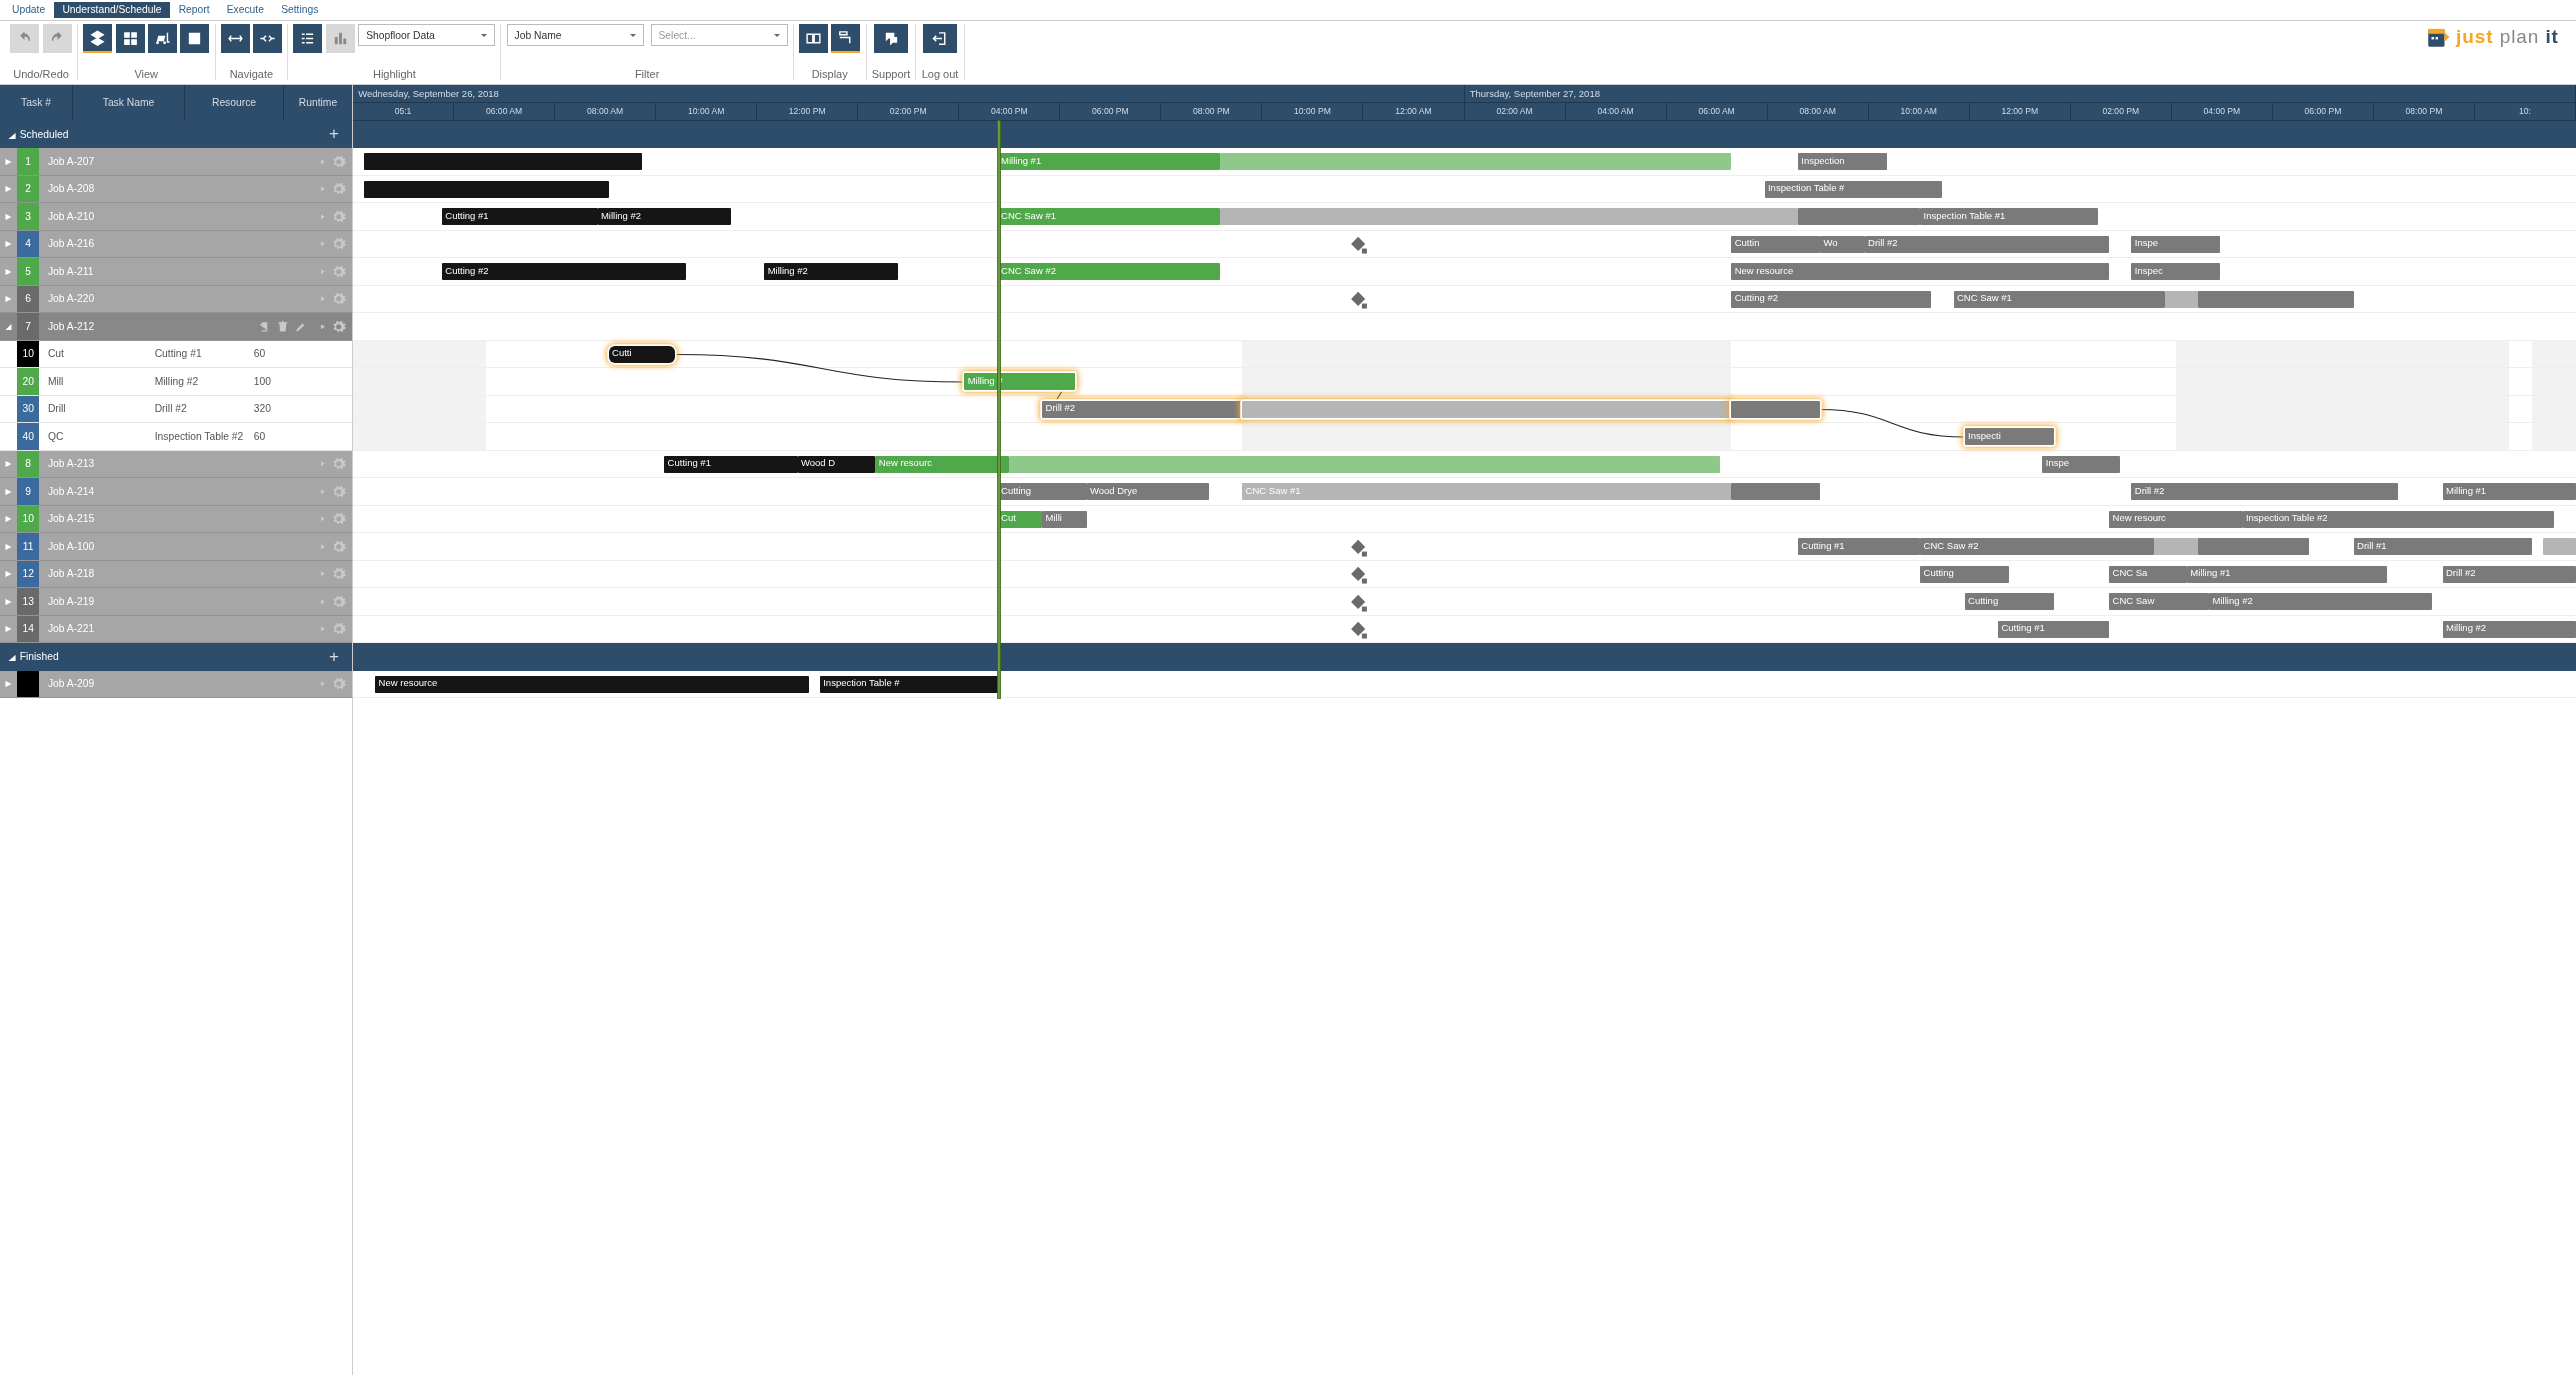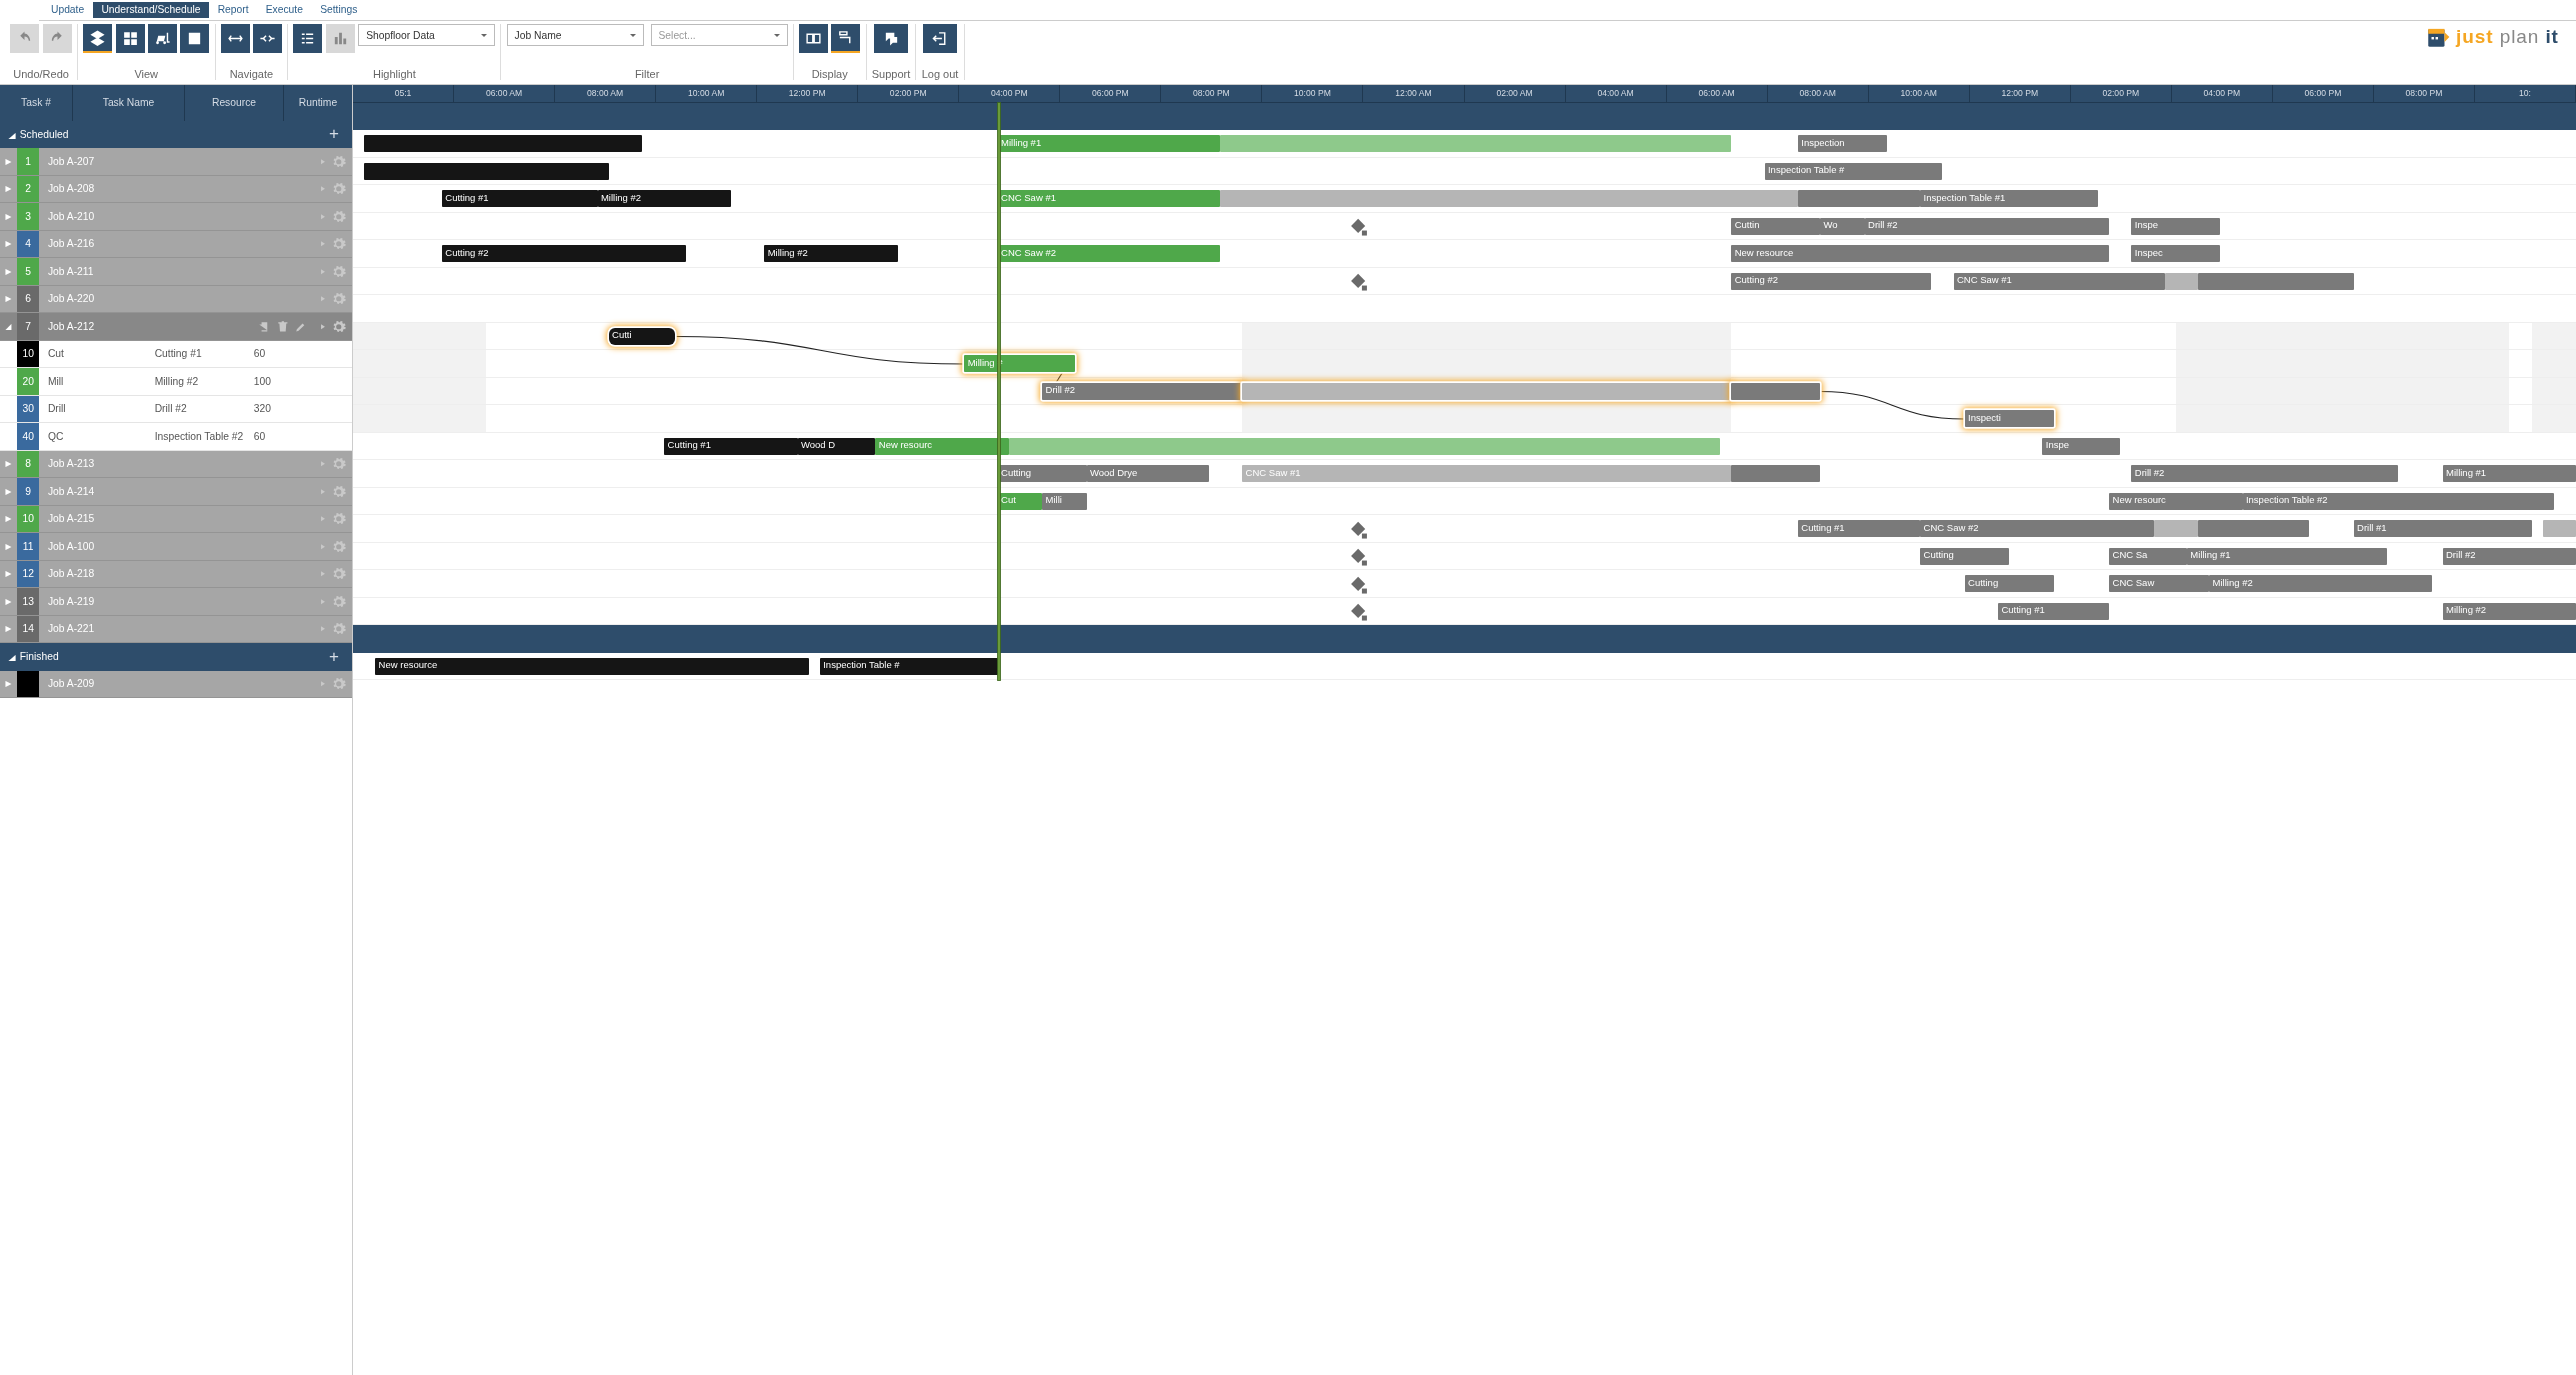--- a/index.html
+++ b/index.html
@@ -1,19 +1,19 @@
 <!DOCTYPE html>
 <html style="font-size:13.7px"><head>
 <meta charset="utf-8">
 <style>
 * { box-sizing: border-box; margin: 0; padding: 0; font-family: "Segoe UI", Arial, sans-serif; }
 body { background: #fff; font-size: 10.3px; color: #333; overflow: hidden; }
 
 
-.top-menu { display: flex; align-items: center; height: 20.6px; border-bottom: 0.9px solid #ccc; padding: 0 3.4px; margin-left: 39px; }
+.top-menu { display: flex; align-items: center; height: 20.6px; border-bottom: 0.9px solid #ccc; padding: 0 3.4px; }
 .top-menu .tab { padding: 2.6px 8.6px; color: #2e5f8a; cursor: pointer; }
 .top-menu .tab.active { background: #2e4d6b; color: #fff; }
 
 
 .ribbon { display: flex; align-items: flex-start; height: 64px; border-bottom: 0.9px solid #ccc; padding: 3.4px 5.2px; position: relative; }
 .rib-group { display: flex; flex-direction: column; align-items: center; padding: 0 5.2px; border-right: 0.9px solid #ddd; height: 100%; justify-content: space-between; }
 .rib-group:last-child { border-right: none; }
 .rib-row { display: flex; gap: 3.4px; }
 .rib-label { font-size: 11px; color: #666; margin-top: 1.7px; }
 .rib-btn { width: 29px; height: 29px; background: #2e4d6b; display: flex; align-items: center; justify-content: center; cursor: pointer; border: none; }
@@ -566,20 +566,24 @@
                 <path d="M12 8a4 4 0 100 8 4 4 0 000-8zm9 4l2 1-1 3-2-.5a8 8 0 01-1.5 1.5l.5 2-3 1-1-2a8 8 0 01-2 0l-1 2-3-1 .5-2A8 8 0 017 16.5L5 17l-1-3 2-1a8 8 0 010-2l-2-1 1-3 2 .5A8 8 0 018.5 6L8 4l3-1 1 2a8 8 0 012 0l1-2 3 1-.5 2A8 8 0 0119.5 7.5L21.5 7l1 3-2 1a8 8 0 010 1z"></path>
               </svg>
             </span>
           </span>
         </div>
       </div>
   </div>
 
   <div class="gantt">
     <div class="gantt-head">
+      <div class="gantt-head-row dates" id="date-row">
+          <div class="dcell">Wednesday, September 26, 2018</div>
+          <div class="dcell">Thursday, September 27, 2018</div>
+        </div>
       <div class="gantt-head-row times" id="time-row">
           <div class="tcell">05:1</div>
           <div class="tcell">06:00 AM</div>
           <div class="tcell">08:00 AM</div>
           <div class="tcell">10:00 AM</div>
           <div class="tcell">12:00 PM</div>
           <div class="tcell">02:00 PM</div>
           <div class="tcell">04:00 PM</div>
           <div class="tcell">06:00 PM</div>
           <div class="tcell">08:00 PM</div>

